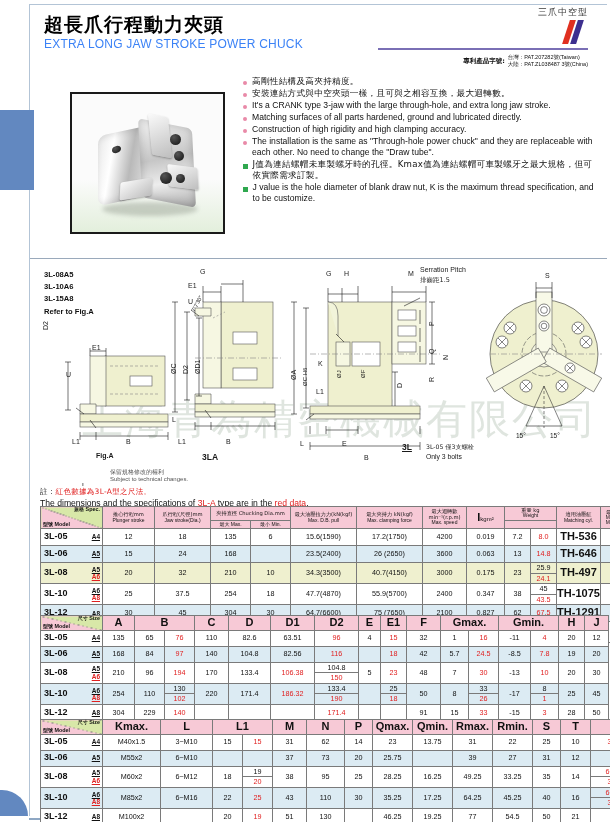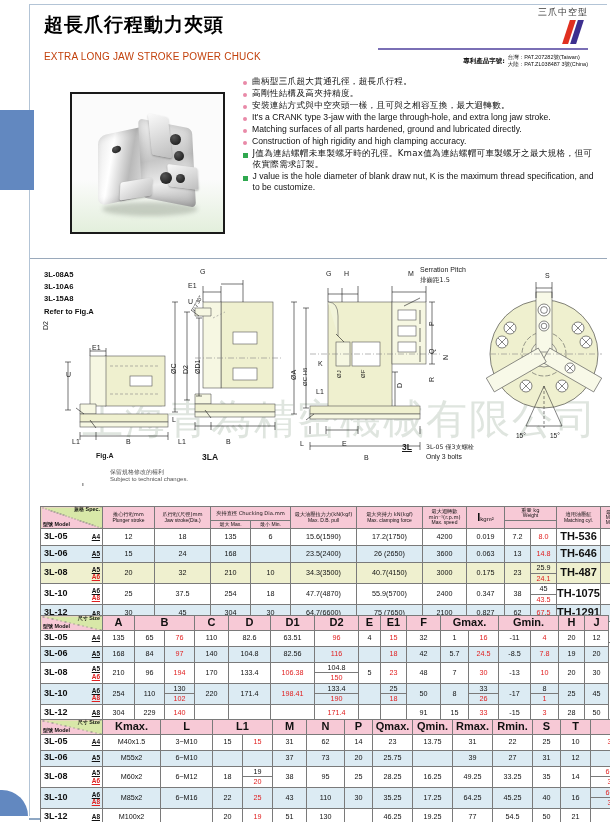--- a/index.html
+++ b/index.html
@@ -41,21 +41,21 @@
   }
 
   
   #header { position: absolute; left: 44px; top: 14px; width: 552px; }
   #title-cn {
     font-size: 19px; font-weight: bold; color: #000;
     letter-spacing: 1px; line-height: 1.1;
     font-family: "DejaVu Sans", sans-serif;
   }
   #title-en {
-    font-size: 10px; color: #c2410c; margin-top: 16px;
+    font-size: 12px; color: #3b82f6; margin-top: 2px;
     letter-spacing: .2px;
   }
   #model-block {
     position: absolute; right: 8px; top: -8px; text-align: right;
     width: 215px;
   }
   #model-cn {
     font-size: 9px; color: #3a3a3a; letter-spacing: 1px;
     font-family: "DejaVu Sans", sans-serif;
   }
@@ -275,43 +275,43 @@
   <div class="jaw" id="jaw-br"></div>
   <div class="jaw" id="jaw-bl"></div>
   <div class="bore" id="bore-a"></div>
   <div class="bore" id="bore-b"></div>
   <div class="bore" id="bore-c"></div>
   <div class="bore" id="bore-d"></div>
   <div class="bore" id="bore-e"></div>
 </div>
 
 <div id="features">
-    <div class="feat cn">
-      <span class="dot"></span>
-      <span class="txt">曲柄型三爪超大貫通孔徑，超長爪行程。</span>
-    </div>
     <div class="feat cn">
       <span class="dot"></span>
       <span class="txt">高剛性結構及高夾持精度。</span>
     </div>
     <div class="feat cn">
       <span class="dot"></span>
       <span class="txt">安裝連結方式與中空夾頭一樣，且可與之相容互換，最大迴轉數。</span>
     </div>
     <div class="feat en">
       <span class="dot"></span>
       <span class="txt">It's a CRANK type 3-jaw with the large through-hole, and extra long jaw stroke.</span>
     </div>
     <div class="feat en">
       <span class="dot"></span>
       <span class="txt">Matching surfaces of all parts hardened, ground and lubricated directly.</span>
     </div>
     <div class="feat en">
       <span class="dot"></span>
       <span class="txt">Construction of high rigidity and high clamping accuracy.</span>
+    </div>
+    <div class="feat en">
+      <span class="dot"></span>
+      <span class="txt">The installation is the same as "Through-hole power chuck" and they are replaceable with each other. No need to change the "Draw tube".</span>
     </div>
     <div class="feat cn">
       <span class="sq"></span>
       <span class="txt">J值為連結螺帽未車製螺牙時的孔徑。Kmax值為連結螺帽可車製螺牙之最大規格，但可依實際需求訂製。</span>
     </div>
     <div class="feat en">
       <span class="sq"></span>
       <span class="txt">J value is the hole diameter of blank draw nut, K is the maximum thread specification, and to be customize.</span>
     </div>
   </div>
@@ -523,20 +523,22 @@
   <div class="dlabel" style="left:486px; top:168px; font-size:6.5px;">15°</div>
   <div class="dlabel" style="left:520px; top:168px; font-size:6.5px;">15°</div>
 
   <div id="fignote">
     <div class="cn">保留規格修改的權利</div>
     <div>Subject to technical changes.</div>
   </div>
 </div>
 
 <div id="rednote">
+  <div class="cn"><span>註：</span><span class="red">紅色數據為3L-A型之尺法。</span></div>
+  <div class="en"><span>The dimensions and the specifications of </span><span class="red">3L-A</span><span> type are in the </span><span class="red">red data</span><span>.</span></div>
 </div>
 
 <div id="table1">
   <table>
     <colgroup>
       <col style="width:62px">
         <col style="width:52px">
         <col style="width:56px">
       <col style="width:40px">
         <col style="width:40px">
@@ -663,21 +665,21 @@
           <td class="v  bg-y">10</td>
           <td class="v  bg-y">34.3(3500)</td>
           <td class="v  bg-y">40.7(4150)</td>
           <td class="v  bg-y">3000</td>
           <td class="v  bg-y">0.175</td>
           <td class="v  bg-y">23</td>
           <td class="v bg-y" style="padding: 0px;">
             <div style="border-bottom:.7px solid #7a7a7a;padding:1px 0">25.9</div>
             <div class="red" style="padding:1px 0">24.1</div>
           </td>
-          <td class="v big bg-y">TH-487</td>
+          <td class="v big bg-y">TH-497</td>
           <td class="v  bg-y">2.6(26)</td>
         </tr>
         <tr style="height: 17px;">
           <td class="model bg-w" rowspan="1">
             <div style="display:flex;align-items:center;justify-content:space-between">
               <span>3L-10</span>
               <span style="margin-right:2px">
                 <div class="size" style="text-decoration:underline;line-height:1.1">A6</div>
                 <div class="size red" style="text-decoration:underline;line-height:1.1">A8</div>
               </span>
@@ -887,21 +889,21 @@
             </div>
           </td>
           <td class="v  bg-b">254</td>
           <td class="v  bg-b">110</td>
           <td class="v bg-b" style="padding: 0px;">
             <div style="border-bottom:.7px solid #7a7a7a;padding:1px 0">130</div>
             <div class="red" style="padding:1px 0">102</div>
           </td>
           <td class="v  bg-b">220</td>
           <td class="v  bg-b">171.4</td>
-          <td class="v red bg-b">198.41</td>
+          <td class="v red bg-b">186.32</td>
           <td class="v bg-b" style="padding: 0px;">
             <div style="border-bottom:.7px solid #7a7a7a;padding:1px 0">133.4</div>
             <div class="red" style="padding:1px 0">190</div>
           </td>
           <td class="v  bg-b"></td>
           <td class="v bg-b" style="padding: 0px;">
             <div style="border-bottom:.7px solid #7a7a7a;padding:1px 0">25</div>
             <div class="red" style="padding:1px 0">18</div>
           </td>
           <td class="v  bg-b">50</td>

